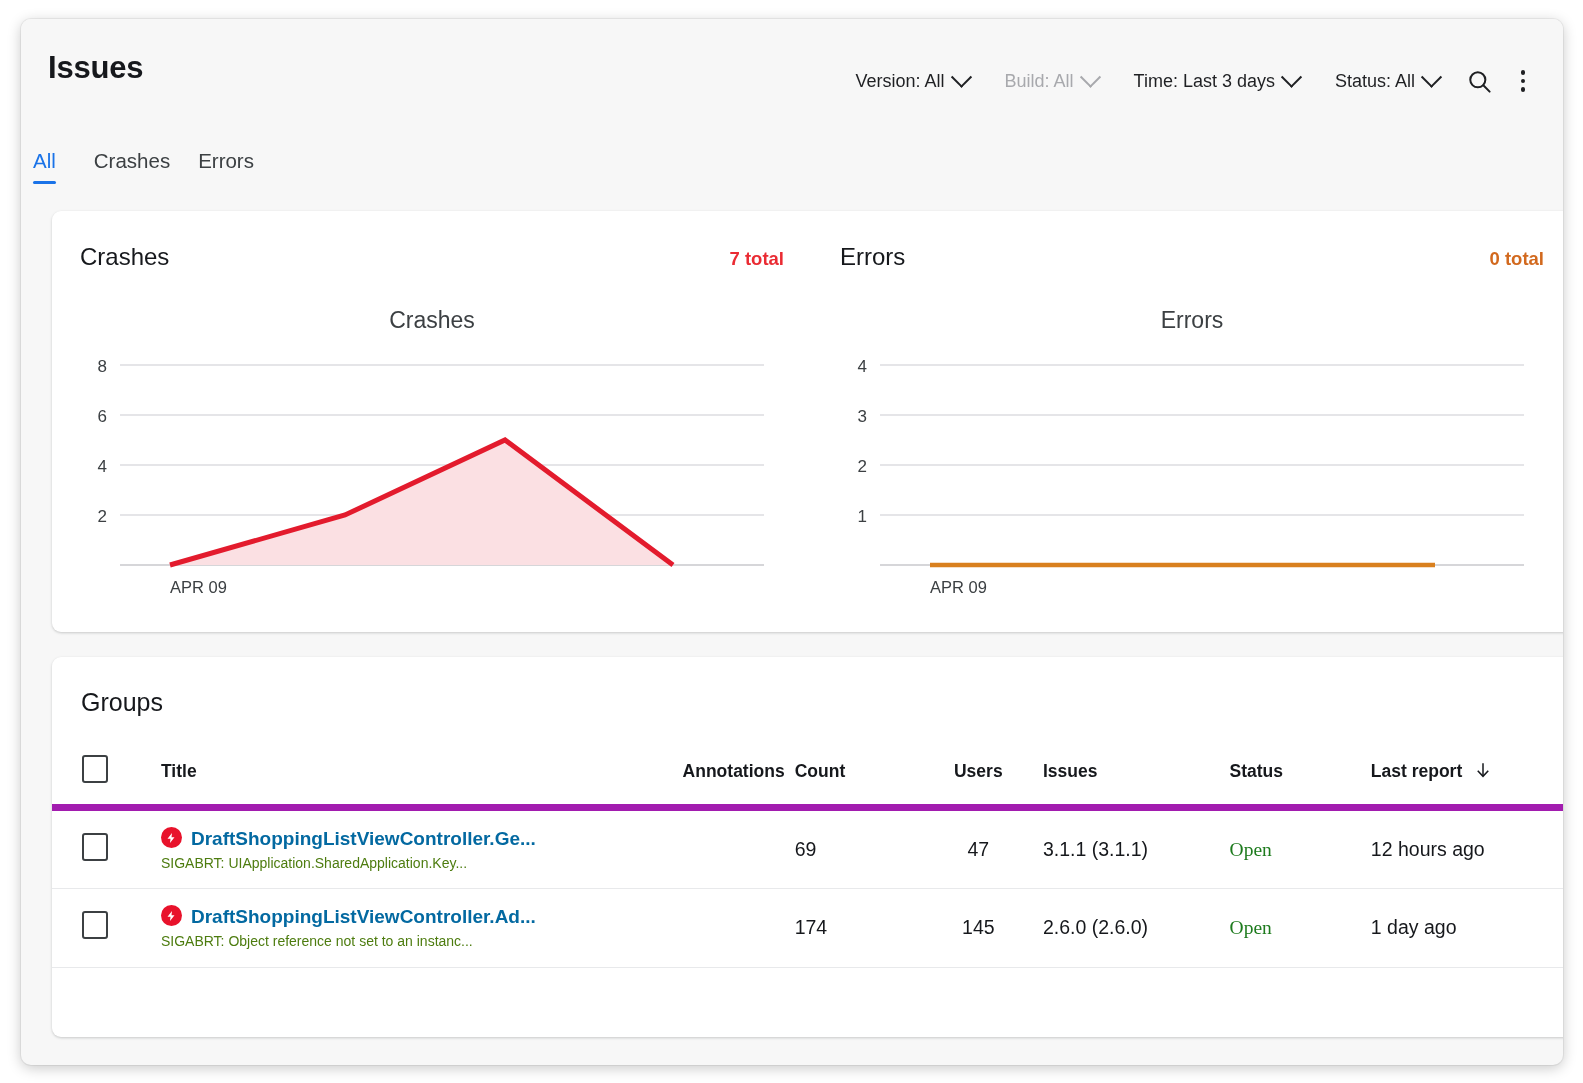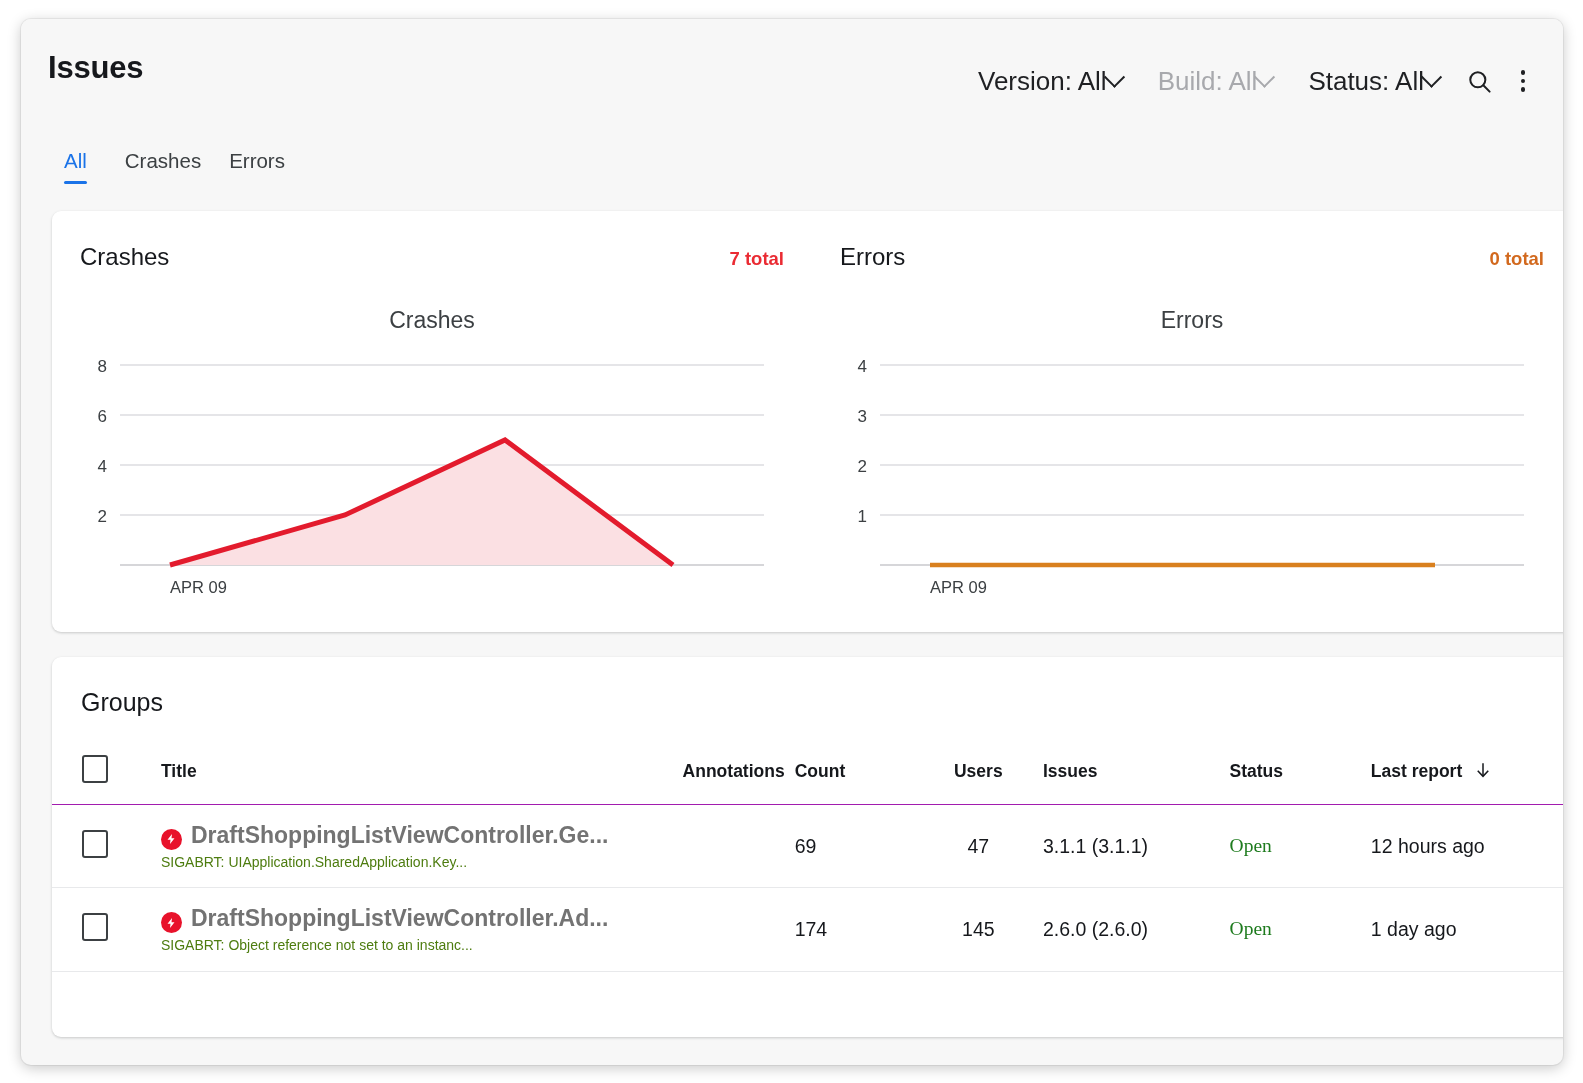--- a/index.html
+++ b/index.html
@@ -43,21 +43,22 @@
     position: absolute;
     right: 18px;
     top: 40px;
     display: flex;
     align-items: center;
     gap: 0px;
   }
   .filter {
     display: flex;
     align-items: center;
-    font-size: 26px;
+    gap: 9px;
+    font-size: 18px;
     color: #1f2023;
     padding: 6px 18px;
     cursor: pointer;
     white-space: nowrap;
   }
   .filter.disabled { color: #a8a9ad; cursor: default; }
   .chev {
     display: inline-block;
     width: 13px;
     height: 13px;
@@ -74,21 +75,21 @@
     cursor: pointer;
   }
   .dot3 { display:flex; flex-direction:column; gap:4px; align-items:center; }
   .dot3 i { width:4.5px; height:4.5px; border-radius:50%; background:#1f2023; display:block; }
 
   
   #tabs {
     position: relative;
     height: 72px;
     background: #f7f7f7;
-    padding-left: 43px;
+    padding-left: 12px;
     display: flex;
     align-items: flex-start;
     gap: 0;
   }
   .tab {
     position: relative;
     font-size: 20.5px;
     color: #3c4043;
     padding: 10px 14px 14px 14px;
     cursor: pointer;
@@ -177,21 +178,21 @@
     width: 100%;
     border-collapse: collapse;
     table-layout: fixed;
   }
   th {
     font-size: 17.5px;
     font-weight: bold;
     color: #16181c;
     text-align: left;
     padding: 14px 0 16px 0;
-    border-bottom: 1px solid #a21caf;
+    border-bottom: 7px solid #a21caf;
     vertical-align: middle;
   }
   td {
     padding: 16px 0;
     border-bottom: 1px solid #e8e9eb;
     vertical-align: middle;
     font-size: 19.5px;
     color: #16181c;
   }
   .c-check  { width: 78px;  padding-left: 30px; }
@@ -206,25 +207,25 @@
   .cbox {
     width: 22px; height: 24px;
     border: 2px solid #3c4043;
     border-radius: 3px;
     background: #fff;
     display: inline-block;
     cursor: pointer;
   }
   .title-main {
     display: flex;
-    align-items: flex-end;
+    align-items: flex-start;
     gap: 9px;
-    font-size: 23px;
+    font-size: 19px;
     font-weight: bold;
-    color: #737373;
+    color: #0369a1;
     line-height: 1.25;
   }
   .title-sub {
     font-size: 14px;
     color: #4d7c0f;
     margin-top: 4px;
     line-height: 1.25;
   }
   .crash-icon {
     width: 21px; height: 21px; border-radius: 50%;
@@ -243,20 +244,24 @@
   <div id="header">
     <div id="page-title">Issues</div>
 
     <div id="header-controls">
       <div class="filter">
         <span>Version: All</span>
         <span class="chev"></span>
       </div>
       <div class="filter disabled">
         <span>Build: All</span>
+        <span class="chev"></span>
+      </div>
+      <div class="filter">
+        <span>Time: Last 3 days</span>
         <span class="chev"></span>
       </div>
       <div class="filter">
         <span>Status: All</span>
         <span class="chev"></span>
       </div>
       <div class="icon-btn">
         <svg width="27" height="27" viewBox="0 0 24 24" fill="none">
           <circle cx="10.5" cy="10.5" r="6.7" stroke="#1f2023" stroke-width="1.8"></circle>
           <line x1="15.4" y1="15.4" x2="21" y2="21" stroke="#1f2023" stroke-width="1.8" stroke-linecap="round"></line>

